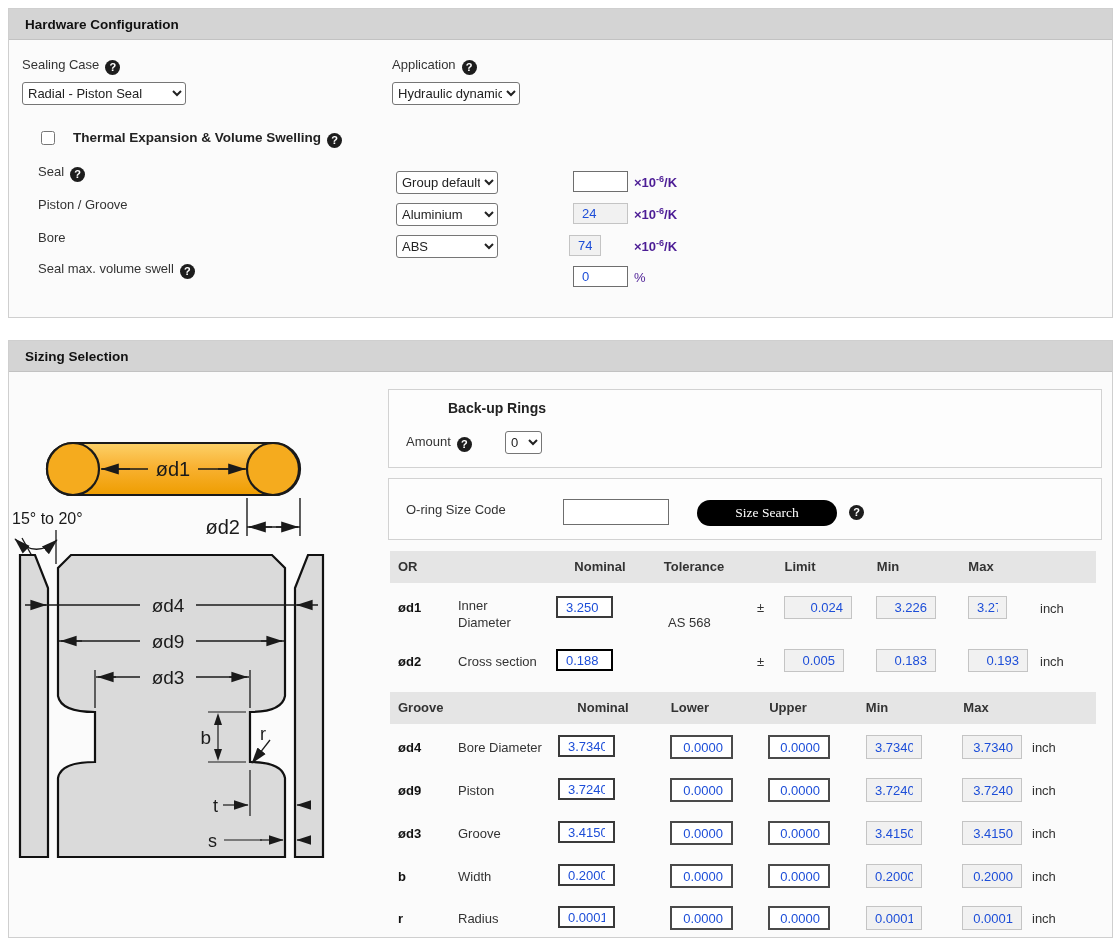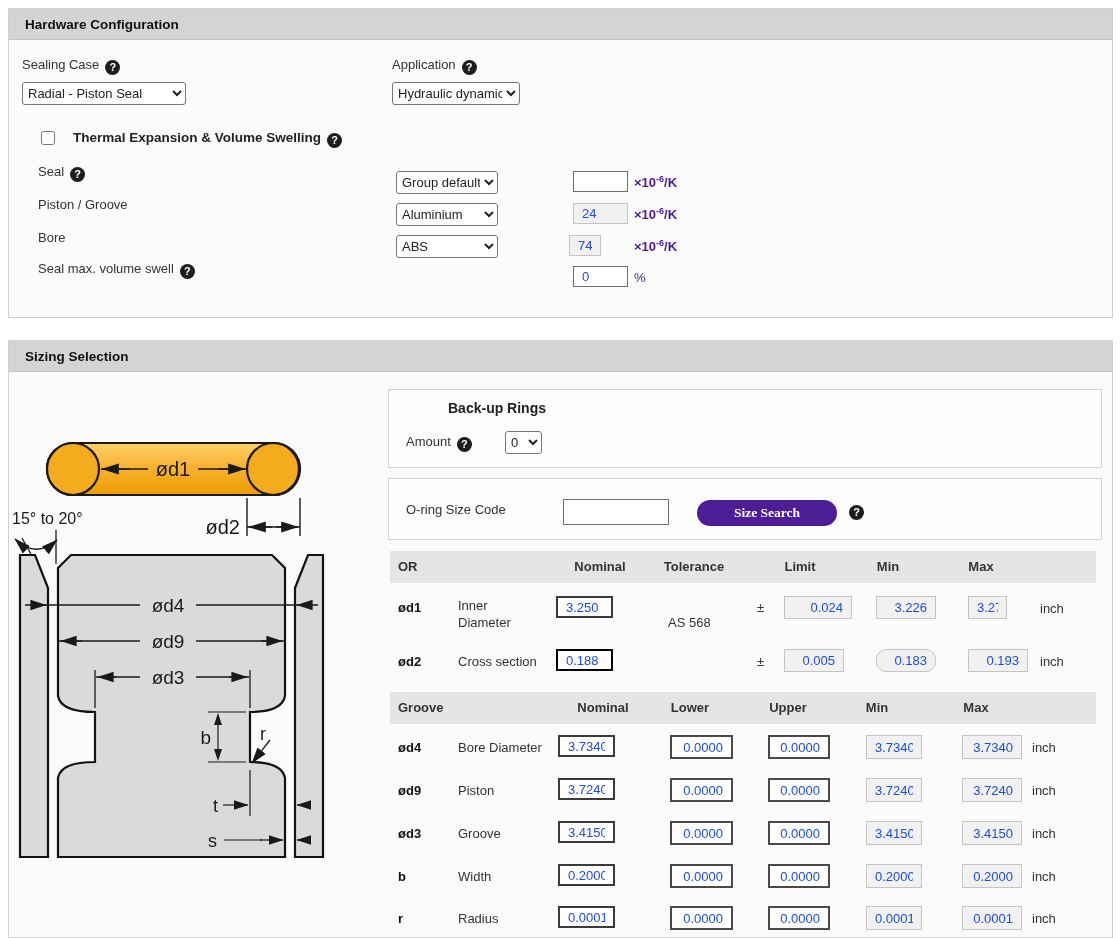--- a/index.html
+++ b/index.html
@@ -23,22 +23,22 @@
   .inp.nominal { border:2px solid #3a3a3a; height:22px; }
   .inp.focused { border:2.5px solid #000; }
   .inp.bound { border:2px solid #4a4a4a; height:24px; text-align:right; }
   .inp.readonly2 { background:#f1f1f1; border:1px solid #c4c4c4; height:24px; text-align:right; }
   .unit { position:absolute; font-weight:bold; color:#4c1d95; white-space:nowrap; }
   .unit sup { font-size:9px; }
   .subpanel { position:absolute; background:#fdfdfd; border:1px solid #d2d2d2; }
   .obar { position:absolute; left:390px; width:706px; height:32px; background:#e5e5e5; }
   .obar span { position:absolute; top:8px; font-weight:bold; color:#333; font-size:13px; }
   .ctr { transform:translateX(-50%); }
-  .btn { position:absolute; border:none; border-radius:13px; background:#4c1d95; color:#fff;
-         font-family:"Liberation Serif", serif; font-weight:bold; font-size:13.5px; cursor:pointer; }
+  .btn { position:absolute; border:none; border-radius:13px; background:#000000; color:#fff;
+         font-family:"Liberation Serif", serif; font-weight:normal; font-size:13.5px; cursor:pointer; }
   .sym { position:absolute; font-weight:bold; color:#111; }
   .pm  { position:absolute; color:#333; }
   svg text { font-family:"Liberation Sans", sans-serif; fill:#1a1a1a; }
 </style>
 </head>
 <body>
 
 <div class="page">
 
   <div class="panel" style="left:8px; top:8px; width:1105px; height:310px;">
@@ -242,21 +242,21 @@
     <input class="inp ro" style="left: 968px; top: 596px; width: 39px; height: 23px;" readonly="" value="3.274">
     <div class="lbl" style="left:1040px; top:601px;">inch</div>
   </div>
 
   <div>
     <div class="sym" style="left:398px; top:654px;">ød2</div>
     <div class="lbl" style="left:458px; top:654px;">Cross section</div>
     <input class="inp nominal focused" style="left: 556px; top: 649px; width: 57px;" value="0.188">
     <div class="pm" style="left:757px; top:654px;">±</div>
     <input class="inp ro" style="left: 784px; top: 649px; width: 60px; height: 23px;" readonly="" value="0.005">
-    <input class="inp ro" style="left: 876px; top: 649px; width: 60px; height: 23px; border-radius: 10px;" readonly="" value="0.183">
+    <input class="inp ro" style="left: 876px; top: 649px; width: 60px; height: 23px;" readonly="" value="0.183">
     <input class="inp ro" style="left: 968px; top: 649px; width: 60px; height: 23px;" readonly="" value="0.193">
     <div class="lbl" style="left:1040px; top:654px;">inch</div>
   </div>
 
   <div class="obar" style="top:692px;">
     <span style="left:8px;">Groove</span>
     <span class="ctr" style="left:213px;">Nominal</span>
     <span class="ctr" style="left:300px;">Lower</span>
     <span class="ctr" style="left:398px;">Upper</span>
     <span class="ctr" style="left:487px;">Min</span>

